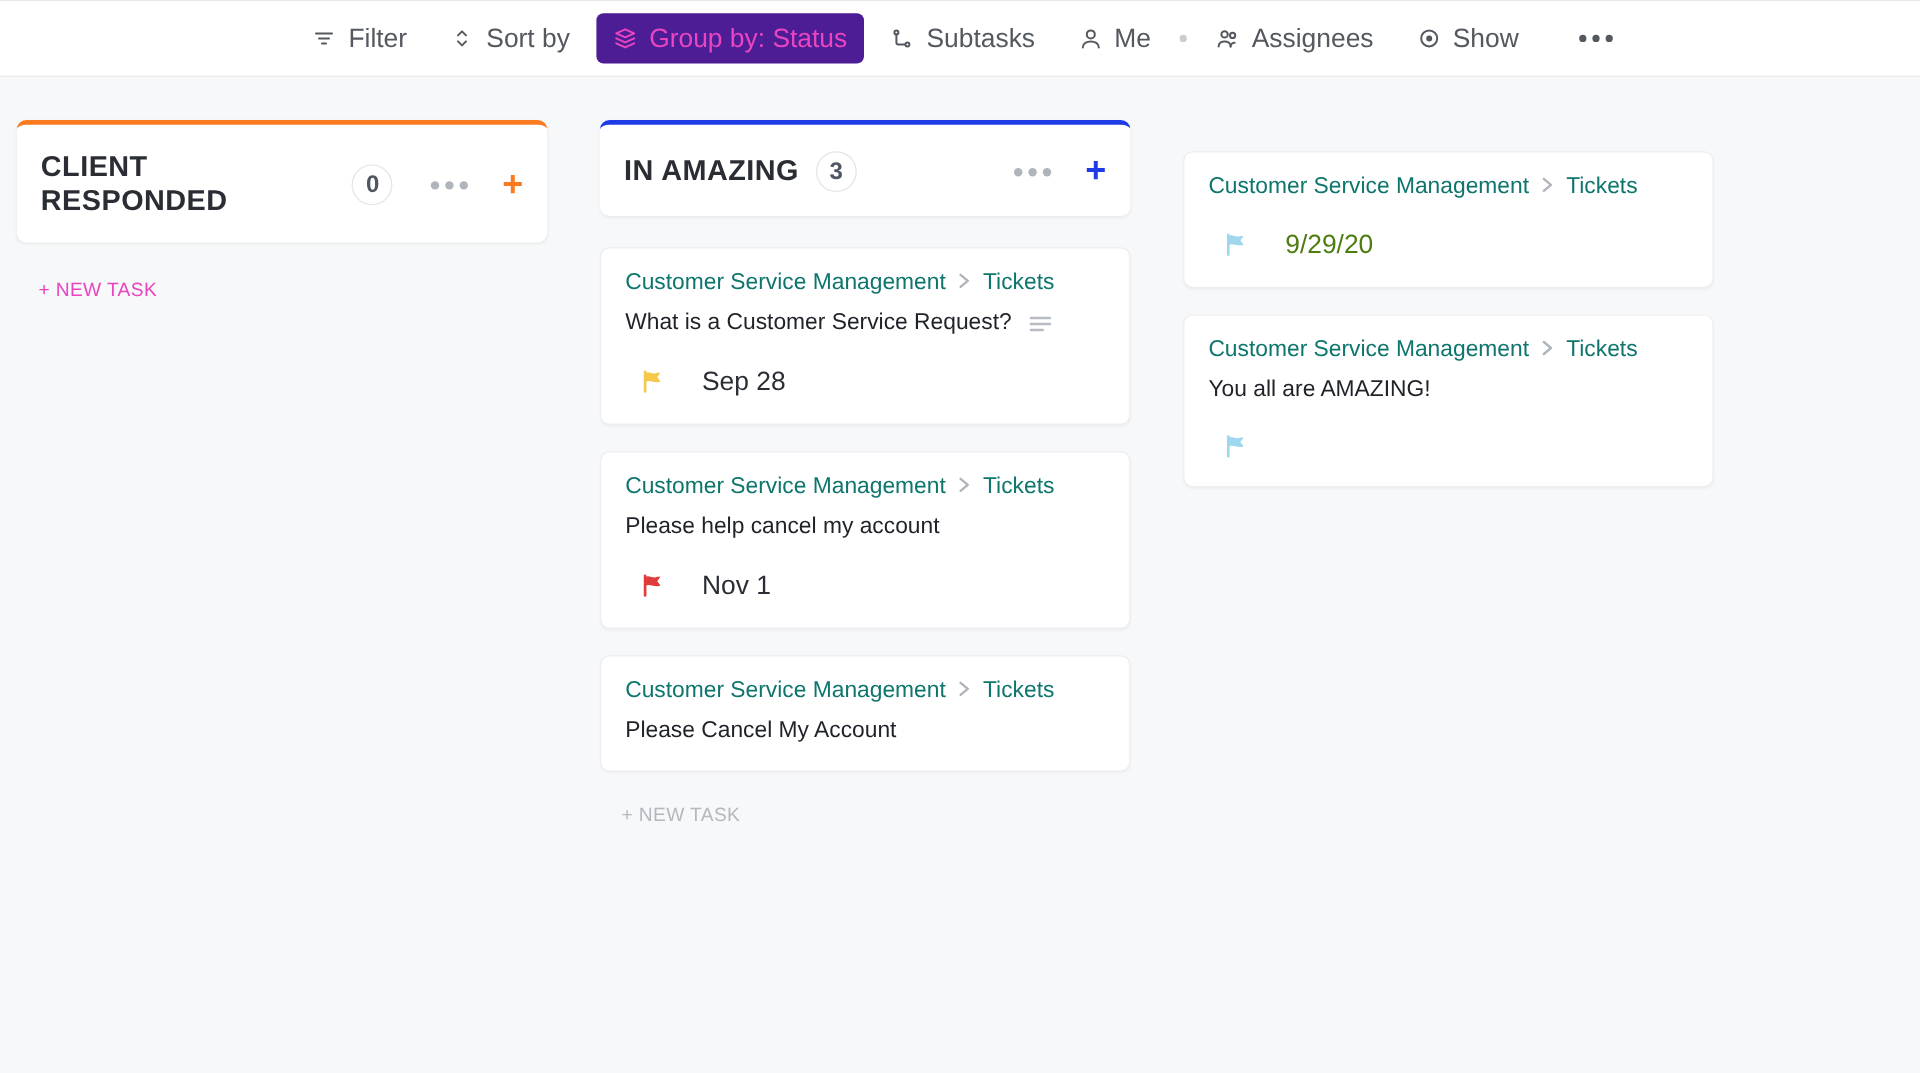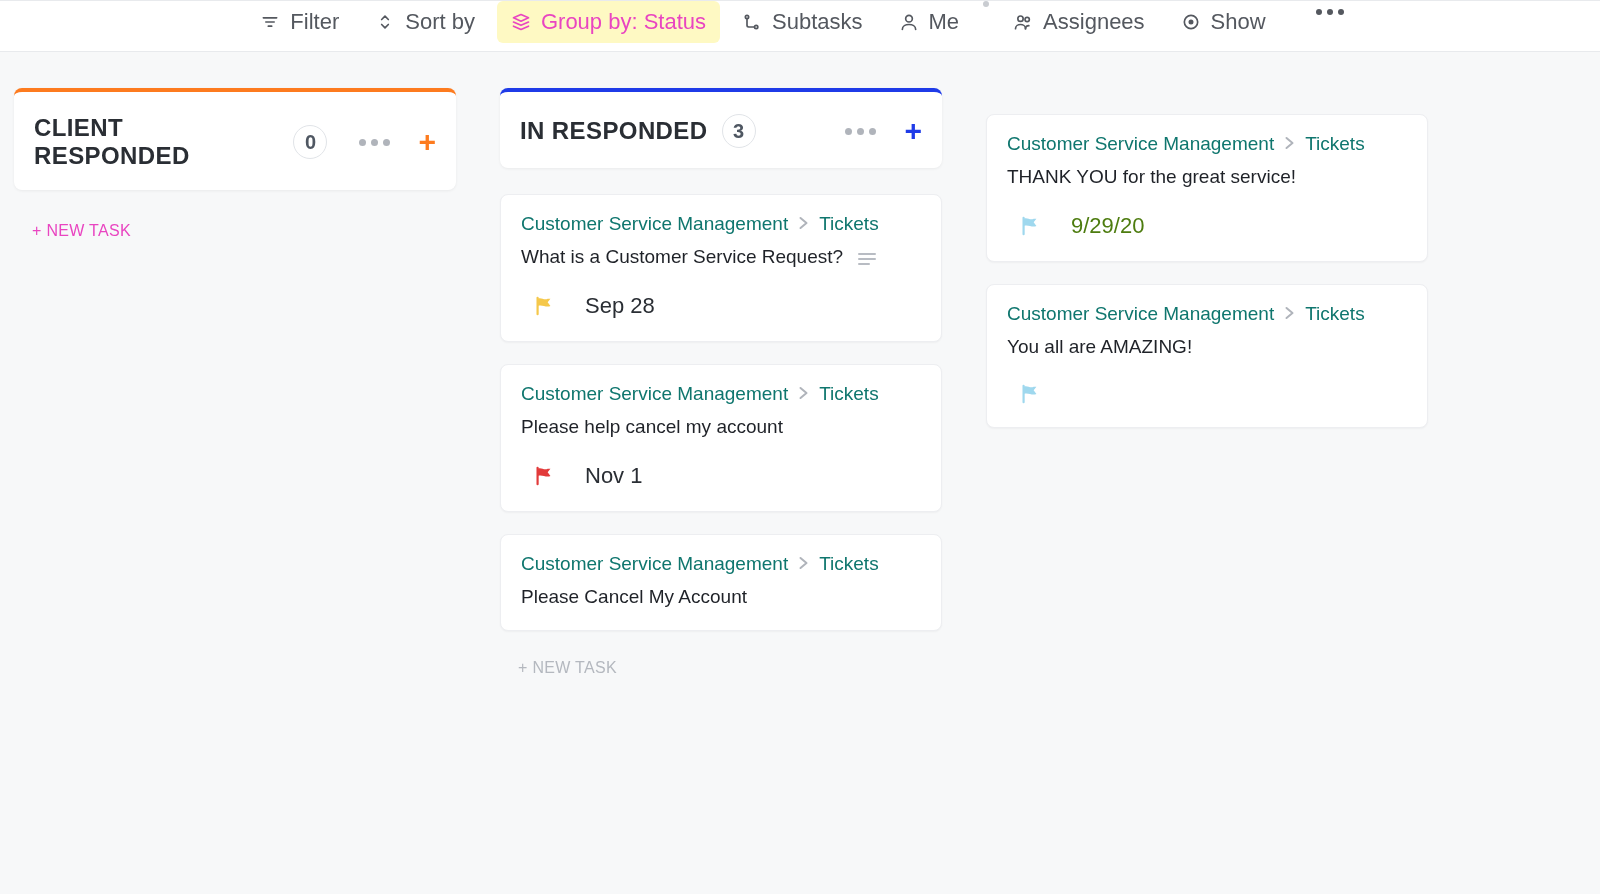--- a/index.html
+++ b/index.html
@@ -7,43 +7,43 @@
   body {
     font-family: -apple-system, BlinkMacSystemFont, "Segoe UI", Helvetica, Arial, sans-serif;
     background: #f7f8f9;
     color: #292d34;
     font-size: 16px;
     -webkit-font-smoothing: antialiased;
   }
 
   
   .toolbar {
-    height: 52px;
+    height: 64px;
     background: #ffffff;
     border-top: 1px solid #e8eaed;
     border-bottom: 1px solid #e8eaed;
     display: flex;
-    align-items: flex-start;
+    align-items: center;
     justify-content: center;
     gap: 8px;
     padding: 0 20px;
   }
   .tb-item {
     display: flex;
     align-items: center;
     gap: 10px;
     padding: 8px 14px;
     border-radius: 6px;
     font-size: 22px;
     color: #54585f;
     cursor: pointer;
     white-space: nowrap;
   }
   .tb-item.active {
-    background: #fef9c3;
+    background: #4c1d95;
     color: #e945c1;
   }
   .tb-item.active svg { stroke: #e945c1; }
   .tb-sep {
     width: 6px; height: 6px; border-radius: 50%;
     background: #c9ccd1;
     margin: 0 2px;
   }
   .tb-more {
     display: flex; align-items: center; gap: 5px;
@@ -274,21 +274,21 @@
         </span>
       <span class="plus-btn">+</span>
     </div>
     <div class="col-body">
         <div class="new-task pink">+ NEW TASK</div>
       </div>
   </div>
 
   <div class="col" style="--accent: #1f3be8;">
     <div class="col-head">
-      <span class="col-title">IN RESPONDED</span>
+      <span class="col-title">IN AMAZING</span>
       <span class="count-pill">3</span>
       <span class="head-spacer"></span>
       <span class="dots">
           <i></i>
           <i></i>
           <i></i>
         </span>
       <span class="plus-btn">+</span>
     </div>
     <div class="col-body">
@@ -362,23 +362,20 @@
   <div class="col" style="--accent: #5bbf4d;">
     <div class="col-body">
   <div class="card">
     <div class="crumb">
             <span>Customer Service Management</span>
             <span><svg viewBox="0 0 10 14">
                 <polyline points="2,2 8,7 2,12" fill="none" stroke="#b0b4bb" stroke-width="2" stroke-linecap="round" stroke-linejoin="round"></polyline>
               </svg></span>
             <span>Tickets</span>
           </div>
-    <div>
-      <span class="card-title">THANK YOU for the great service!</span>
-    </div>
     <div class="meta-row">
             <span class="flag">
               <svg viewBox="0 0 24 24">
                 <path d="M5 3 L5 21" stroke="#9fd8ee" stroke-width="2.4" stroke-linecap="round"></path>
                 <path d="M5 4 C9 2 12 6 16 4 L19 4 L16 8 L19 12 C14 14 10 10 5 12 Z" fill="#9fd8ee"></path>
               </svg>
             </span>
             <span class="due overdue">9/29/20</span>
           </div>
   </div>

